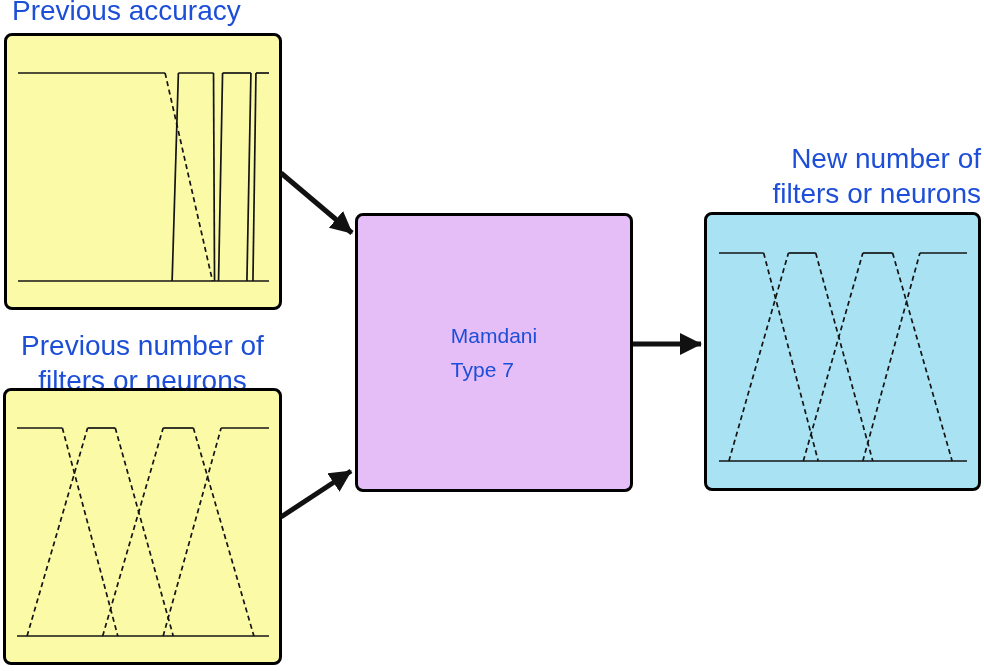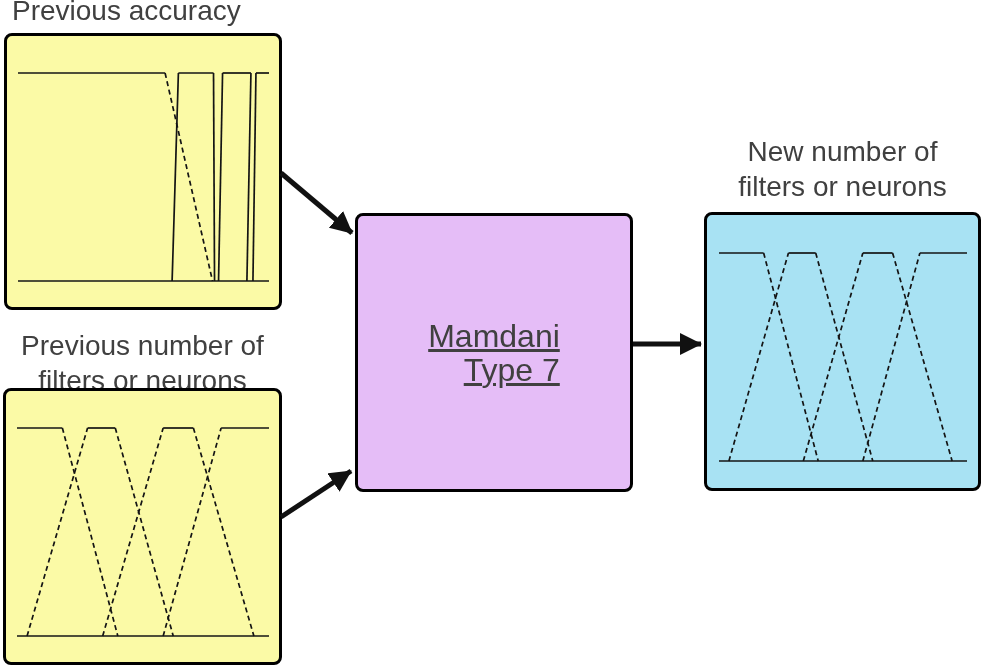--- a/index.html
+++ b/index.html
@@ -2,21 +2,21 @@
 <html><head>
 <meta charset="utf-8">
 <style>
   html, body { margin: 0; padding: 0; background: #ffffff; }
   .canvas {
     position: relative;
     width: 984px;
     height: 671px;
     background: #ffffff;
     font-family: "Liberation Sans", sans-serif;
-    color: #404040;
+    color: #1d4ed8;
     overflow: hidden;
   }
   .box {
     position: absolute;
     box-sizing: border-box;
     border: 3.5px solid #000000;
     border-radius: 8px;
   }
   .plot-svg {
     position: absolute;
@@ -32,27 +32,26 @@
   #box-new-num  { left: 704px; top: 212px; width: 277px; height: 279px; }
 
   .diagram-title {
     position: absolute;
     font-size: 28px;
     line-height: 35px;
     white-space: nowrap;
   }
   #title-prev-acc { left: 12px; top: -5px; line-height: 32px; }
   #title-prev-num { left: 0px;  top: 328px; width: 285px; text-align: center; white-space: normal; }
-  #title-new-num  { left: 704px; top: 134px; width: 277px; text-align: center; white-space: normal; }
+  #title-new-num  { left: 704px; top: 141px; width: 277px; text-align: right; white-space: normal; }
 
   .process-label {
-    font-size: 32px;
+    font-size: 21px;
     line-height: 34px;
-    text-align: right;
-    text-decoration: underline;
+    text-align: left;
   }
   #arrow-layer {
     position: absolute;
     inset: 0;
     width: 984px;
     height: 671px;
     pointer-events: none;
   }
 </style>
 </head>

